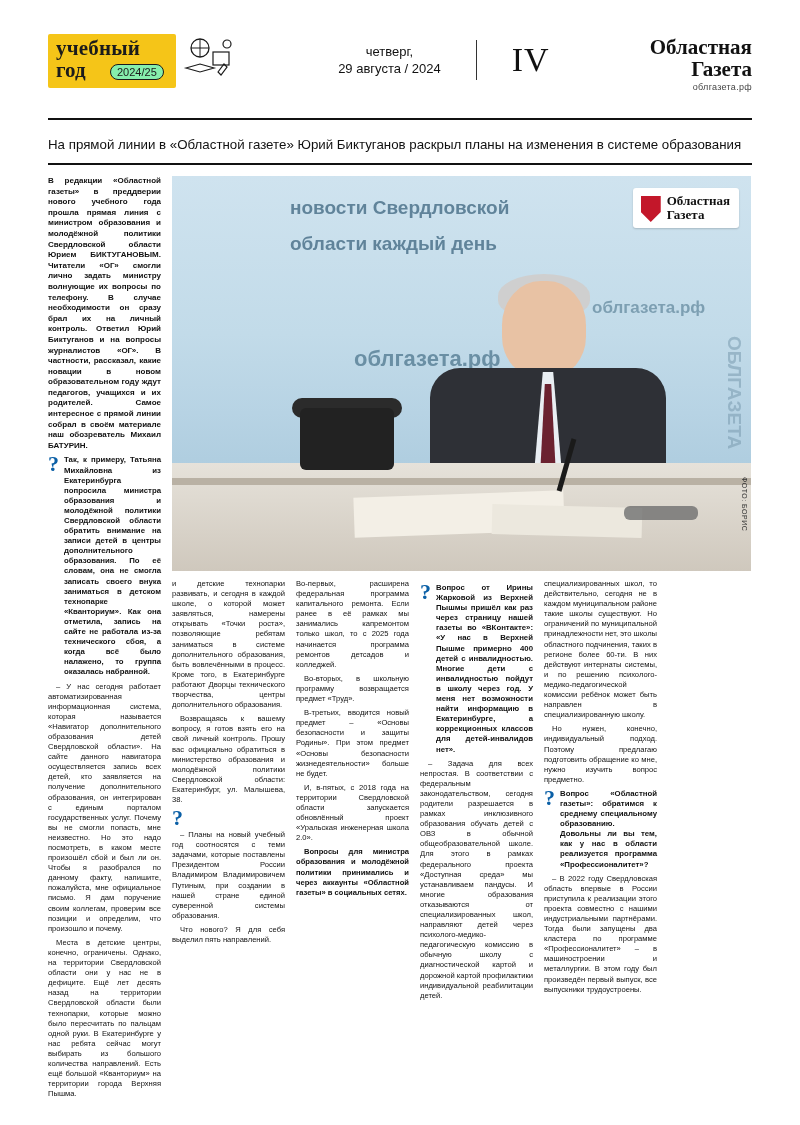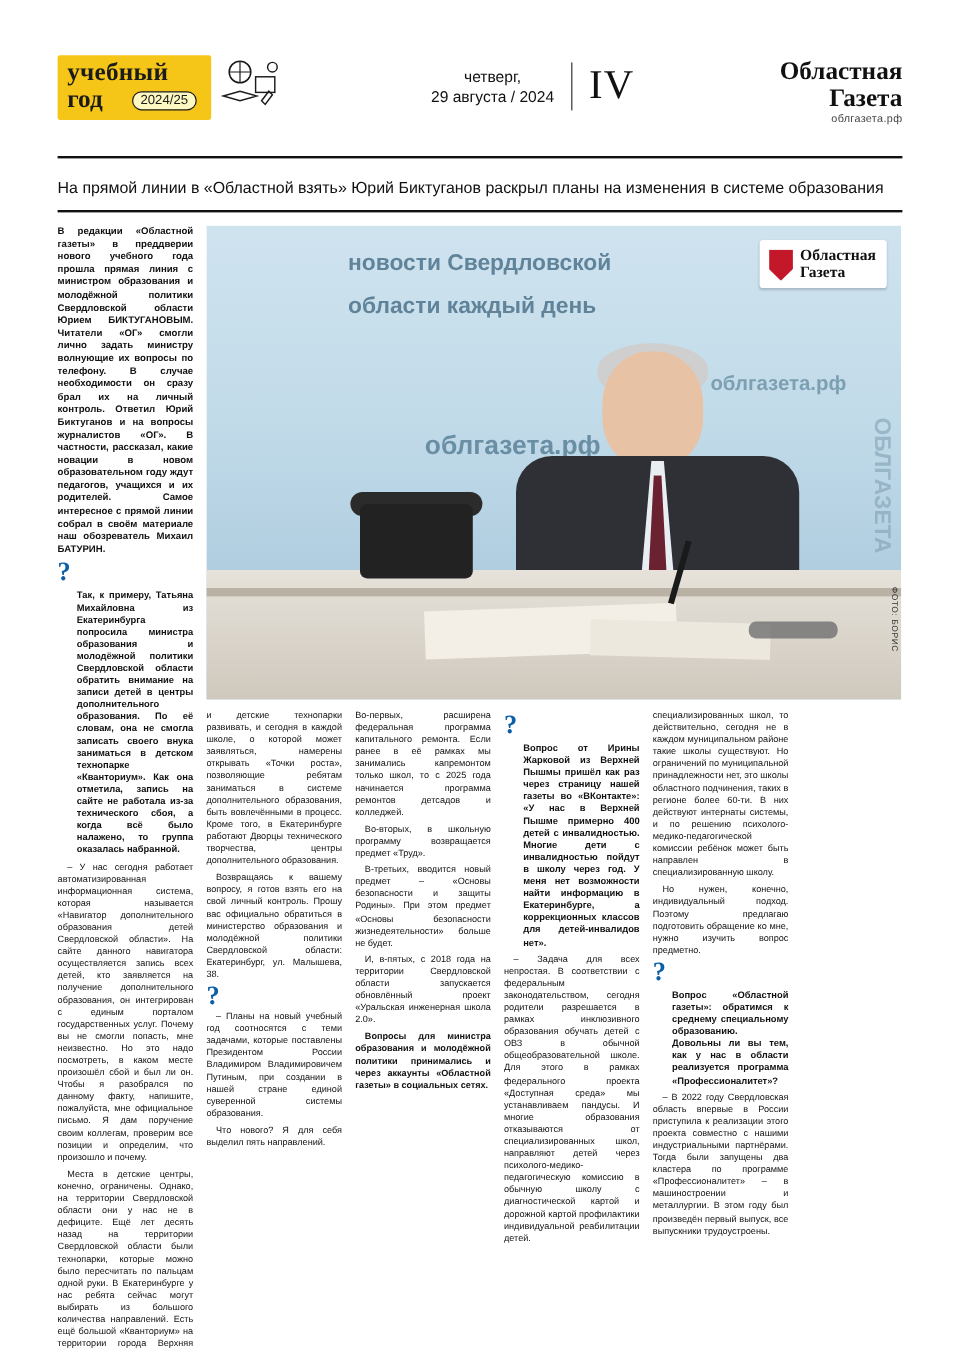--- a/index.html
+++ b/index.html
@@ -4,43 +4,43 @@
 <style>
   html,body{margin:0;padding:0;}
   body{
     width:800px;height:1125px;
     background:#ffffff;
     font-family:"Liberation Serif", serif;
     color:#111;
     overflow:hidden;
     position:relative;
   }
-  .page{position:relative;width:800px;height:1125px;box-sizing:border-box;padding:12px 48px;}
+  .page{position:relative;width:800px;height:1125px;box-sizing:border-box;padding:0 48px;}
 
   
   .masthead{display:flex;align-items:flex-start;justify-content:space-between;padding-top:34px;height:78px;}
   .logo-box{position:relative;width:190px;height:58px;}
   .logo-plate{
     position:absolute;left:0;top:0;width:128px;height:54px;background:#f5c518;
     border-radius:2px;
   }
   .logo-line1{
     position:absolute;left:8px;top:2px;font-family:"Liberation Serif",serif;
     font-weight:bold;font-size:21px;color:#1b1b1b;letter-spacing:.2px;
   }
   .logo-line2{
     position:absolute;left:8px;top:24px;font-family:"Liberation Serif",serif;
     font-weight:bold;font-size:21px;color:#1b1b1b;
   }
   .logo-year{
     position:absolute;left:62px;top:30px;font-family:"Liberation Sans",sans-serif;
-    font-size:11px;color:#1b1b1b;border:1px solid #1b1b1b;border-radius:9px;padding:1px 6px;background:#fef9c3;
+    font-size:11px;color:#1b1b1b;border:1px solid #1b1b1b;border-radius:9px;padding:1px 6px;background:#86efac;
   }
   .logo-doodle{position:absolute;left:132px;top:0;width:58px;height:56px;}
-  .center-block{display:flex;align-items:center;gap:14px;margin-top:6px;}
+  .center-block{display:flex;align-items:center;gap:35px;margin-top:6px;}
   .date-block{font-family:"Liberation Sans",sans-serif;font-size:13px;line-height:17px;text-align:center;color:#111;}
   .roman{font-family:"Liberation Serif",serif;font-size:34px;line-height:34px;font-weight:normal;letter-spacing:1px;}
   .vline{width:1px;height:40px;background:#333;}
   .brand{text-align:right;margin-top:2px;}
   .brand-l1{font-family:"Liberation Serif",serif;font-size:21px;font-weight:bold;line-height:22px;}
   .brand-l2{font-family:"Liberation Serif",serif;font-size:21px;font-weight:bold;line-height:22px;}
   .brand-site{font-family:"Liberation Sans",sans-serif;font-size:9px;color:#444;margin-top:2px;letter-spacing:.3px;}
   .rule{height:2px;background:#111;margin-top:6px;}
 
   
@@ -98,21 +98,21 @@
   .papers{position:absolute;left:182px;top:318px;width:210px;height:40px;background:#f3efe6;transform:rotate(-2deg);}
   .papers2{position:absolute;left:320px;top:330px;width:150px;height:30px;background:#ece8de;transform:rotate(1.5deg);}
   .glasses{position:absolute;left:452px;top:330px;width:74px;height:14px;background:#6f6f6f;border-radius:6px;opacity:.8;}
   .pen{position:absolute;left:392px;top:262px;width:5px;height:54px;background:#1a1a1a;transform:rotate(16deg);}
   .photo-credit{position:absolute;right:3px;bottom:40px;writing-mode:vertical-rl;
      font-family:"Liberation Sans",sans-serif;font-size:7px;color:#333;letter-spacing:.5px;}
 
   
   .qblock{display:flex;gap:5px;align-items:flex-start;margin:4px 0 4px 0;}
   .qmark{font-family:"Liberation Serif",serif;font-weight:bold;font-size:22px;line-height:17px;color:#0a5fa6;flex:0 0 auto;}
-  .qtext{font-weight:bold;font-size:7.8px;line-height:10.1px;text-align:justify;margin-top:24px;}
+  .qtext{font-weight:bold;font-size:7.8px;line-height:10.1px;text-align:justify;}
 </style>
 </head>
 <body>
 
 <div class="page">
 
   <div class="masthead">
     <div class="logo-box">
       <div class="logo-plate"></div>
       <div class="logo-line1">учебный</div>
@@ -139,21 +139,21 @@
     </div>
 
     <div class="brand">
       <div class="brand-l1">Областная</div>
       <div class="brand-l2">Газета</div>
       <div class="brand-site">облгазета.рф</div>
     </div>
   </div>
   <div class="rule"></div>
 
-  <div class="subhead">На прямой линии в «Областной взять» Юрий Биктуганов раскрыл планы на изменения в системе образования</div>
+  <div class="subhead">На прямой линии в «Областной газете» Юрий Биктуганов раскрыл планы на изменения в системе образования</div>
 
   <div class="content">
 
     <div class="col c1">
       <p class="lead">В редакции «Областной газеты» в преддверии нового учебного года прошла прямая линия с министром образования и молодёжной политики Свердловской области Юрием БИКТУГАНОВЫМ. Читатели «ОГ» смогли лично задать министру волнующие их вопросы по телефону. В случае необходимости он сразу брал их на личный контроль. Ответил Юрий Биктуганов и на вопросы журналистов «ОГ». В частности, рассказал, какие новации в новом образовательном году ждут педагогов, учащихся и их родителей. Самое интересное с прямой линии собрал в своём материале наш обозреватель Михаил БАТУРИН.</p>
       <div class="qblock">
         <span class="qmark">?</span>
         <span class="qtext">Так, к примеру, Татьяна Михайловна из Екатеринбурга попросила министра образования и молодёжной политики Свердловской области обратить внимание на записи детей в центры дополнительного образования. По её словам, она не смогла записать своего внука заниматься в детском технопарке «Кванториум». Как она отметила, запись на сайте не работала из-за технического сбоя, а когда всё было налажено, то группа оказалась набранной.</span>
       </div>
       <p class="ind">– У нас сегодня работает автоматизированная информационная система, которая называется «Навигатор дополнительного образования детей Свердловской области». На сайте данного навигатора осуществляется запись всех детей, кто заявляется на получение дополнительного образования, он интегрирован с единым порталом государственных услуг. Почему вы не смогли попасть, мне неизвестно. Но это надо посмотреть, в каком месте произошёл сбой и был ли он. Чтобы я разобрался по данному факту, напишите, пожалуйста, мне официальное письмо. Я дам поручение своим коллегам, проверим все позиции и определим, что произошло и почему.</p>

